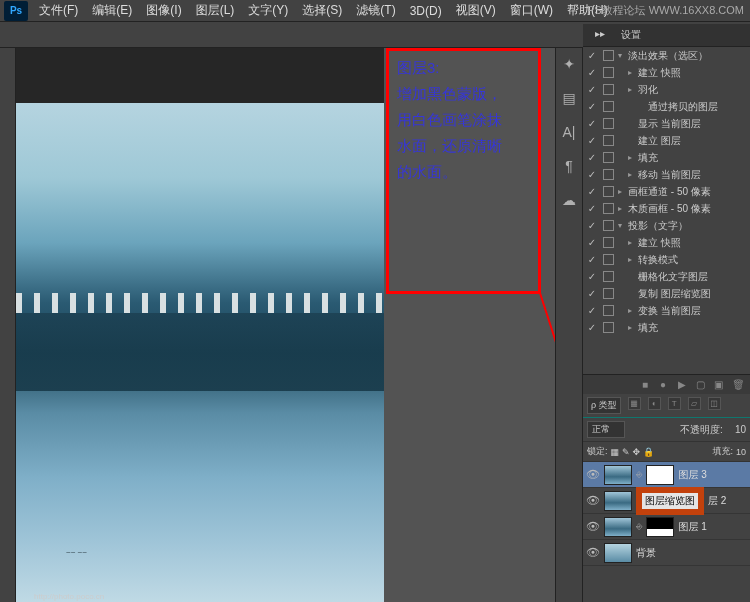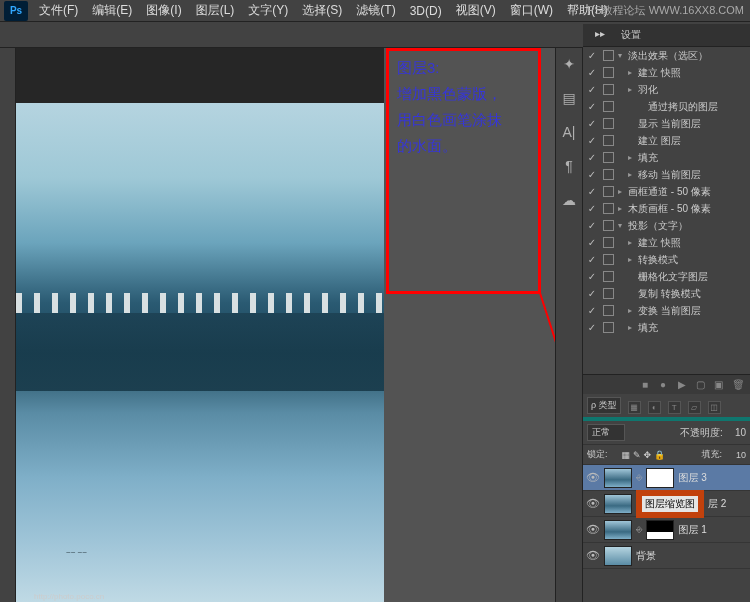--- a/index.html
+++ b/index.html
@@ -29,26 +29,26 @@
 .action-check{width:14px;text-align:center;color:#bbb}
 .action-box{width:11px;height:11px;border:1px solid #888;margin:0 2px}
 .action-arrow{color:#999;font-size:8px;width:8px}
 .action-text{color:#ccc;font-size:10px;white-space:nowrap}
 .action-ctrls{position:absolute;bottom:0;left:0;width:100%;height:20px;background:#3a3a3a;border-top:1px solid #222;display:flex;justify-content:flex-end;align-items:center;gap:6px;padding:0 6px}
 .small-icon{width:12px;height:12px;color:#888;font-size:10px}
 .layers-panel{position:absolute;left:583px;top:394px;width:167px;height:208px;background:#424242;font-size:10px}
 .layers-tabs{display:flex;background:#323232;border-bottom:1px solid #222}
 .layers-tabs span{padding:3px 8px;font-size:10px}
 .layers-tabs .active{background:#424242}
-.layers-filter{display:flex;align-items:flex-end;gap:7px;padding:3px 4px;border-bottom:4px solid #0f766e}
+.layers-filter{display:flex;align-items:flex-start;gap:7px;padding:3px 4px;border-bottom:1px solid #0f766e}
 .filter-sel{background:#333;border:1px solid #555;color:#ccc;font-size:9px;padding:1px 3px}
 .filter-icon{width:13px;height:13px;border:1px solid #555;background:#373737;font-size:8px;text-align:center;line-height:11px;color:#888}
 .blend-row{display:flex;align-items:center;padding:3px 4px;gap:12px;border-bottom:1px solid #333}
 .blend-sel{background:#333;border:1px solid #555;color:#ccc;font-size:9px;padding:1px 14px 1px 4px}
-.lock-row{display:flex;align-items:center;padding:3px 4px;gap:14px;border-bottom:1px solid #333;font-size:9px}
+.lock-row{display:flex;align-items:center;padding:3px 4px;gap:3px;border-bottom:1px solid #333;font-size:9px}
 .lock-icons{display:flex;gap:3px}
 .layer-row{display:flex;align-items:center;height:26px;border-bottom:1px solid #353535;padding:0 3px;gap:4px}
 .layer-row.sel{background:#5b7aa5}
 .eye{width:14px;text-align:center;color:#bbb;font-size:11px}
 .thumb{width:28px;height:20px;background:linear-gradient(180deg,#a0c5d8 0%,#3a6a82 60%,#7fafc8 100%);border:1px solid #222}
 .thumb.white{background:#fff}
 .thumb.blackmask{background:#000;position:relative}
 .thumb.blackmask::after{content:"";position:absolute;bottom:0;left:0;width:100%;height:35%;background:#fff}
 .thumb.bg{background:linear-gradient(180deg,#b5d4e0 0%,#5a8ca5 100%)}
 .layer-name{color:#ddd;font-size:10px}
@@ -84,20 +84,21 @@
     <div class="trees"></div>
     <div class="birds">~~ ~~</div>
     <div class="poco-sub">http://photo.poco.cn</div>
   </div>
 </div>
 
 <div class="annotation-box">
   <div>图层3:</div>
   <div>增加黑色蒙版，</div>
   <div>用白色画笔涂抹</div>
+  <div>水面，还原清晰</div>
   <div>的水面。</div>
 </div>
 <div class="arrow-line"></div>
 <div class="arrow-head"></div>
 
 <div class="right-rail">
   <div class="rail-icon">✦</div>
   <div class="rail-icon">▤</div>
   <div class="rail-icon">A|</div>
   <div class="rail-icon">¶</div>
@@ -191,21 +192,21 @@
       <div class="action-row">
         <span class="action-check">✓</span>
         <span class="action-box"></span>
         <span class="action-arrow" style="margin-left:10px"></span>
         <span class="action-text">栅格化文字图层</span>
       </div>
       <div class="action-row">
         <span class="action-check">✓</span>
         <span class="action-box"></span>
         <span class="action-arrow" style="margin-left:10px"></span>
-        <span class="action-text">复制 转换模式</span>
+        <span class="action-text">复制 图层缩览图</span>
       </div>
       <div class="action-row">
         <span class="action-check">✓</span>
         <span class="action-box"></span>
         <span class="action-arrow" style="margin-left:10px">▸</span>
         <span class="action-text">变换 当前图层</span>
       </div>
       <div class="action-row">
         <span class="action-check">✓</span>
         <span class="action-box"></span>

